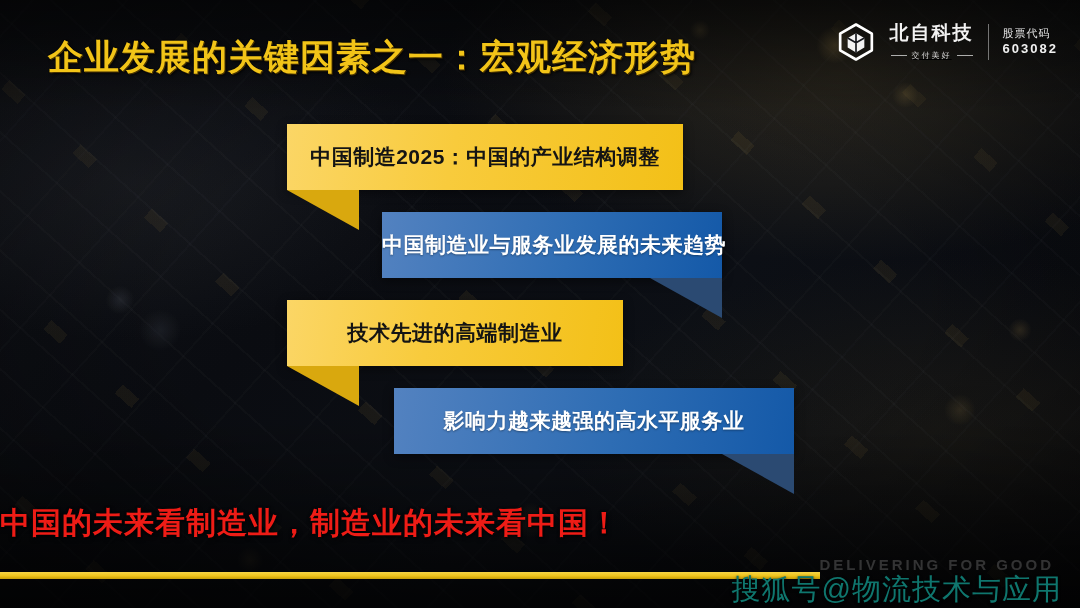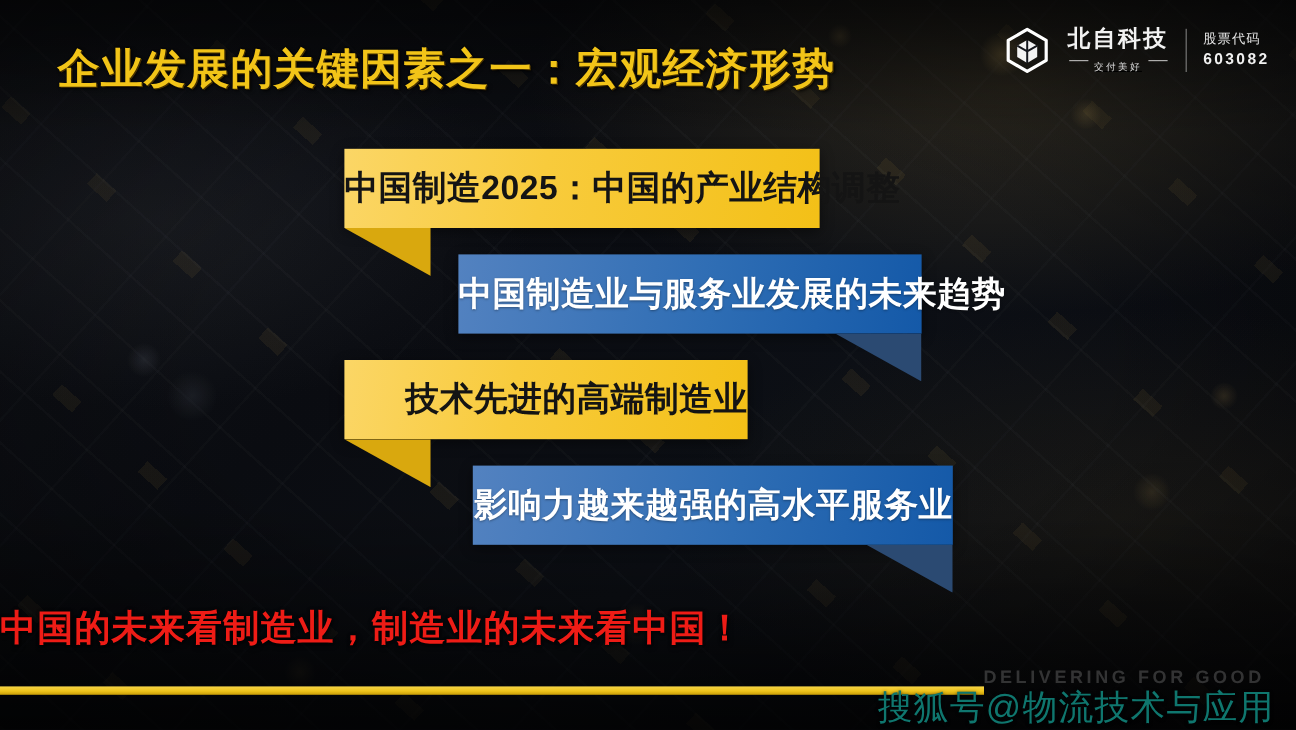--- a/index.html
+++ b/index.html
@@ -134,20 +134,21 @@
   }
   .logo-name {
     font-size: 19px;
     font-weight: bold;
     color: #f2f2f2;
     letter-spacing: 2px;
     line-height: 1.05;
   }
   .logo-tagline-row {
     display: flex;
+    align-items: center;
     gap: 5px;
     margin-top: 7px;
     text-decoration: underline;
   }
   .tag-rule {
     width: 16px; height: 1px;
     background: rgba(225,225,225,0.75);
   }
   .logo-tagline {
     font-size: 8px;
@@ -179,22 +180,22 @@
   .banner-body {
     position: relative;
     width: 100%;
     height: 100%;
     display: flex;
     align-items: center;
     box-shadow: 0 3px 10px rgba(0,0,0,0.45);
   }
   .banner-label {
     width: 100%;
-    text-align: right;
-    font-size: 28px;
+    text-align: center;
+    font-size: 21px;
     font-weight: bold;
     letter-spacing: 0.5px;
     white-space: nowrap;
   }
   .banner-tail {
     position: absolute;
     top: 100%;
     width: 72px;
     height: 40px;
   }
@@ -222,21 +223,21 @@
   }
   .banner.blue .banner-tail {
     right: 0;
     background: #2B4A72;
     -webkit-clip-path: polygon(100% 0, 100% 100%, 0 0);
     clip-path: polygon(100% 0, 100% 100%, 0 0);
   }
 
   
   #banner-1 { left: 287px; top: 124px; width: 396px; }
-  #banner-2 { left: 382px; top: 212px; width: 386px; }
+  #banner-2 { left: 382px; top: 212px; width: 340px; }
   #banner-3 { left: 287px; top: 300px; width: 336px; font-family: Liberation Mono, monospace; }
   #banner-4 { left: 382px; top: 388px; width: 412px; padding-left: 12px; }
 
   
   .conclusion {
     position: absolute;
     left: 0;
     right: 0;
     top: 503px;
     font-size: 30px;

